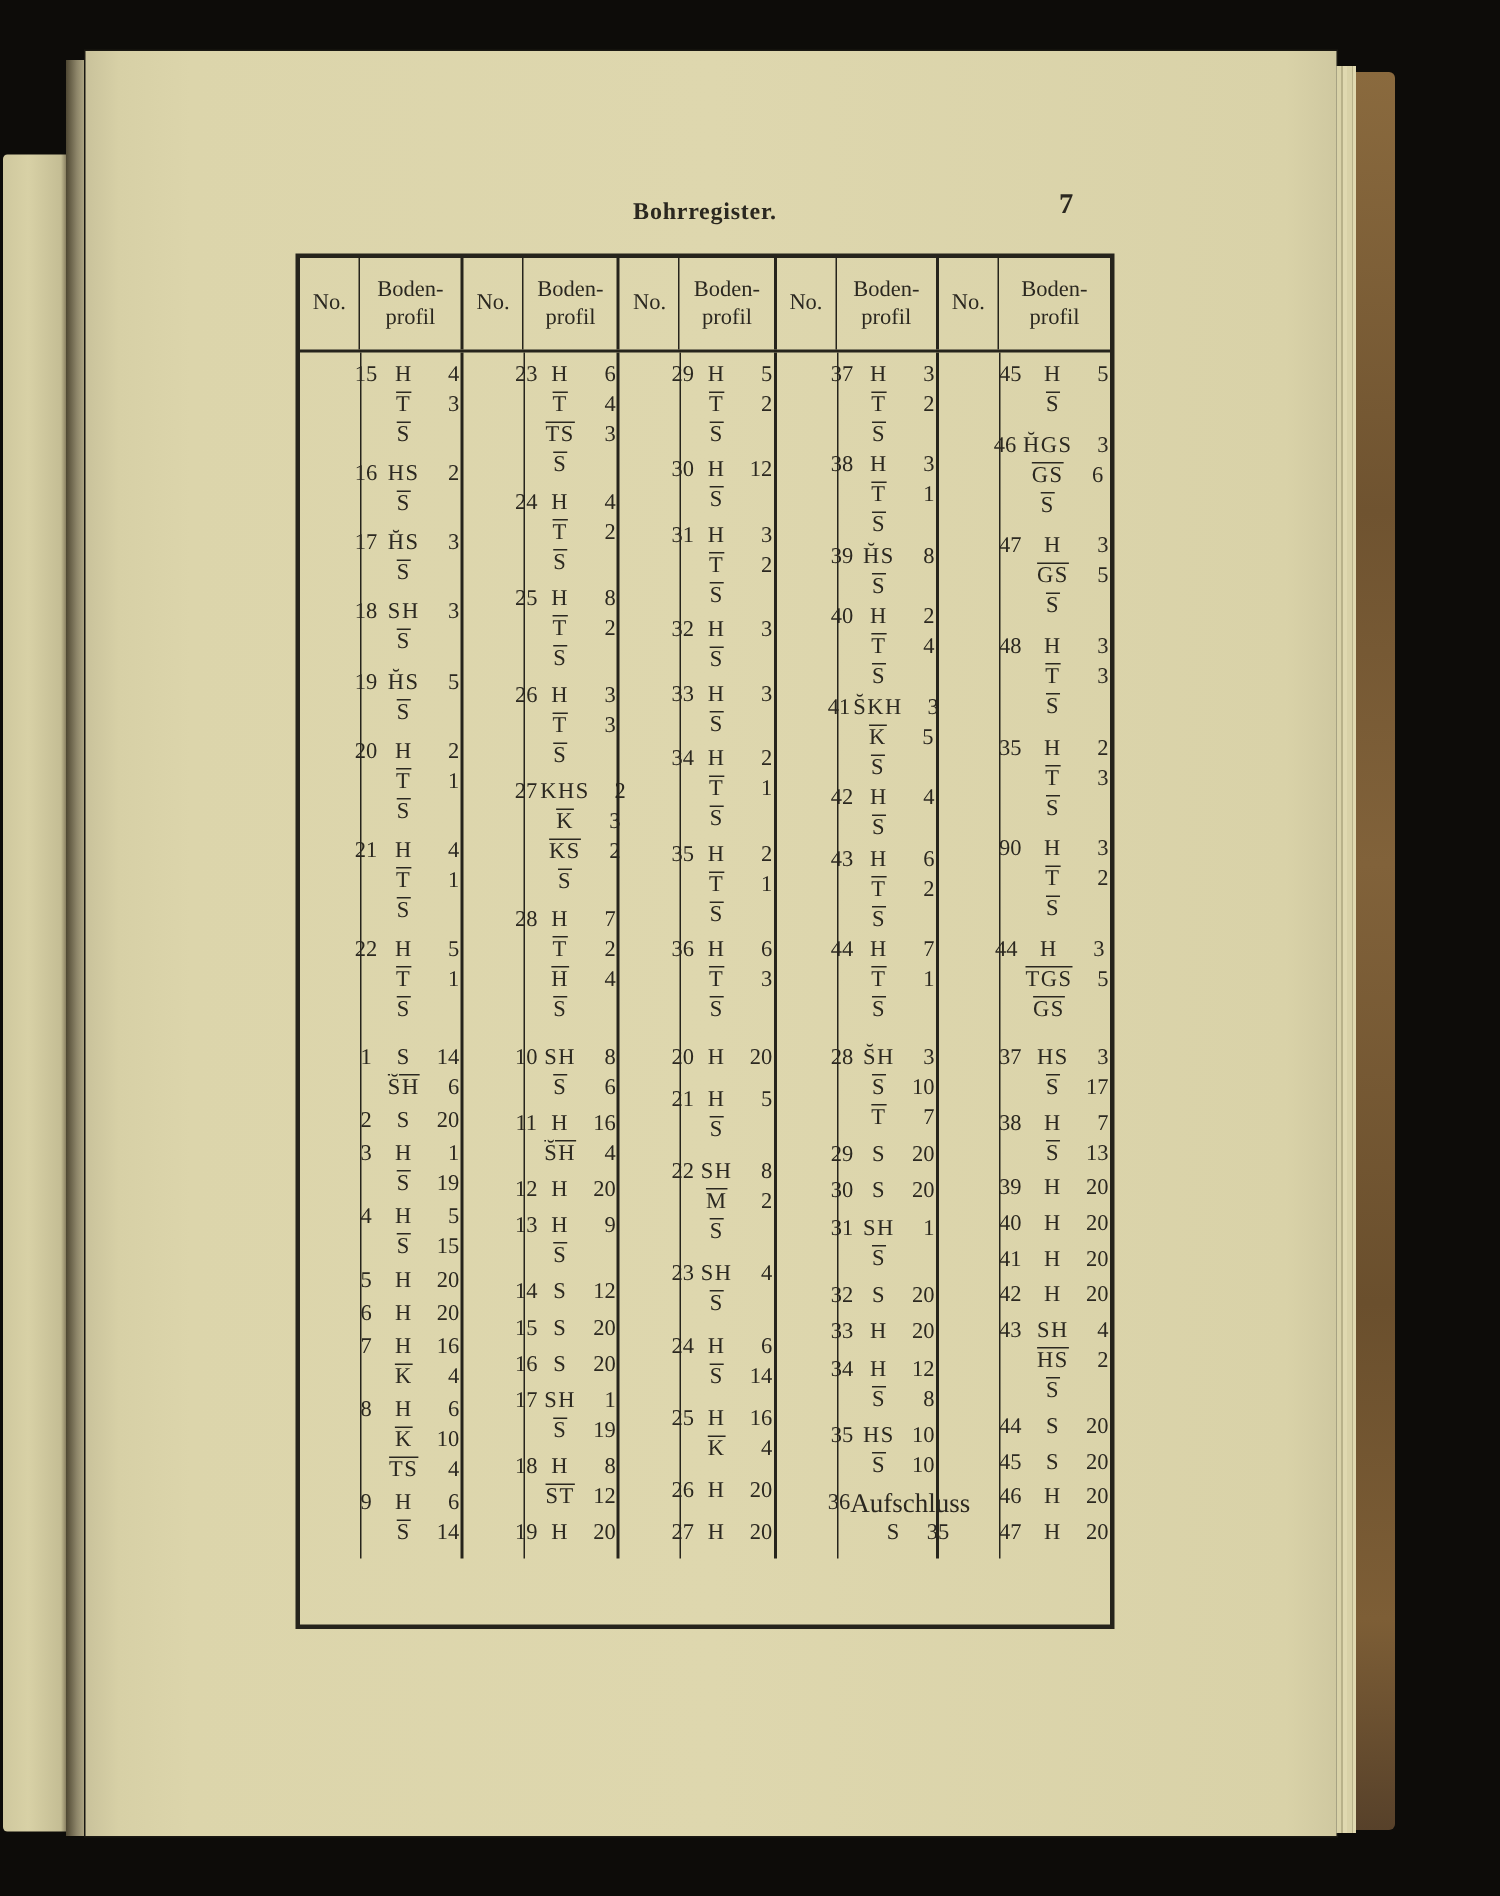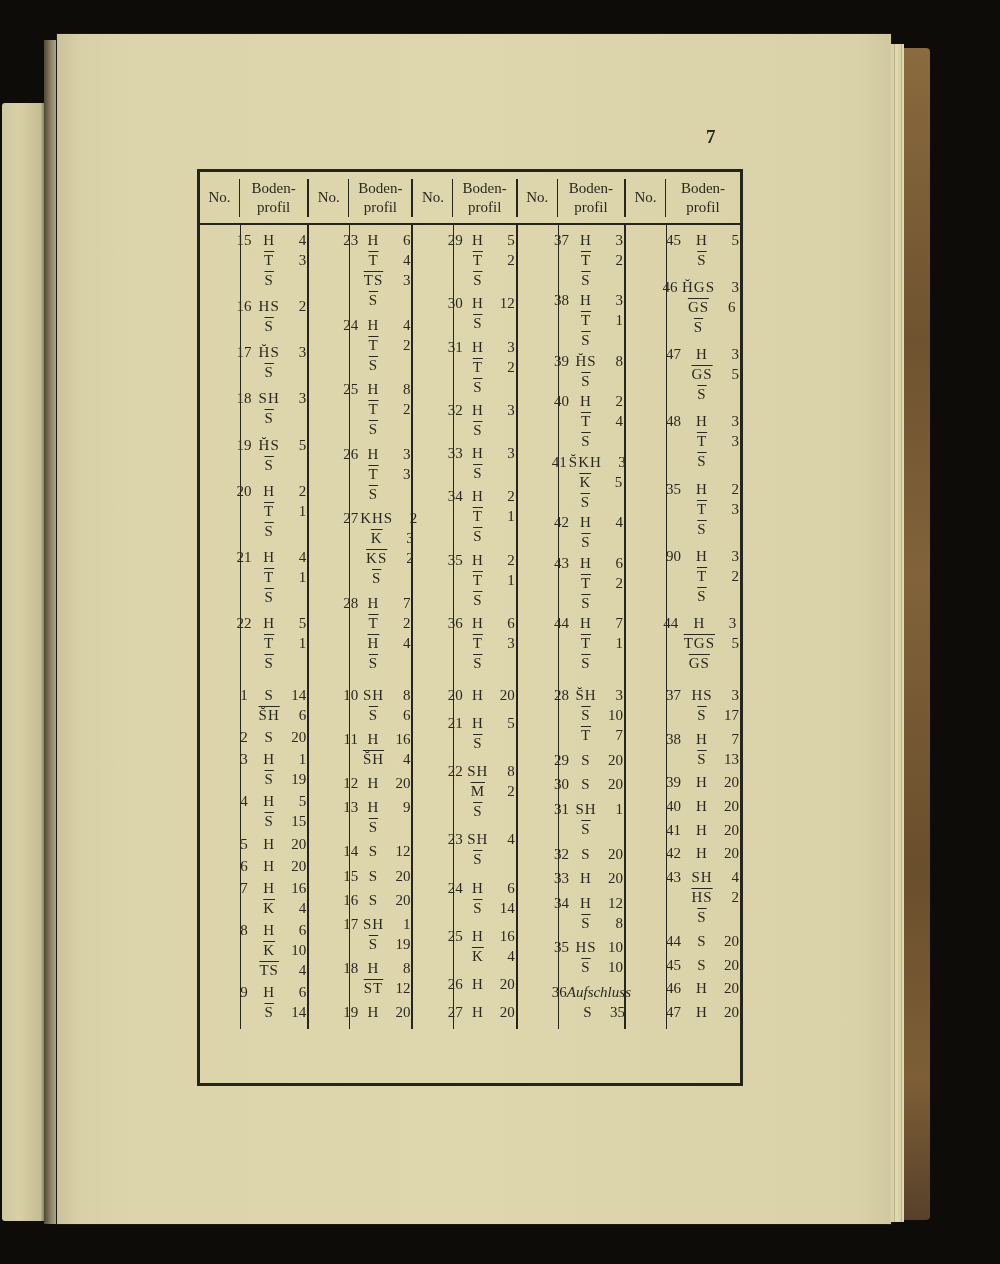--- a/index.html
+++ b/index.html
@@ -24,21 +24,21 @@
   .binding{position:absolute;left:904px;top:48px;width:26px;height:1172px;border-radius:0 4px 4px 0;
     background:linear-gradient(to bottom,#8a6a3e,#6f5330 25%,#81623a 45%,#6a4f2d 70%,#7d5e36 88%,#57412a);}
 
   .running-head{position:absolute;left:140px;top:99px;width:546px;text-align:center;
     font-weight:bold;font-size:16px;letter-spacing:.5px;}
   .page-num{position:absolute;left:649px;top:92px;font-size:19px;font-weight:bold;}
 
   .table{position:absolute;left:140px;top:135px;width:546px;height:917px;
     border:3px solid var(--line);}
 
-  .hrow{display:flex;height:53px;border-bottom:2px solid var(--line);align-items:center;}
+  .hrow{display:flex;height:63px;border-bottom:2px solid var(--line);}
   .pair-h{display:flex;align-items:stretch;}
   .pair-h + .pair-h{border-left:2px solid var(--line);}
   .no-h{width:40px;display:flex;align-items:center;justify-content:center;
     border-right:1px solid var(--line);font-size:15px;}
   .prof-h{flex:1;display:flex;flex-direction:column;align-items:center;justify-content:center;
     font-size:15px;line-height:19px;}
 
   .body{display:flex;}
   .body.upper{height:455px;}
   .body.lower{height:349px;}
@@ -47,38 +47,39 @@
   .vline{position:absolute;left:40px;top:0;bottom:0;width:1px;background:var(--line);}
   .entries{position:absolute;left:0;right:0;top:0;bottom:0;
     display:flex;flex-direction:column;justify-content:space-between;padding:5px 0 7px;margin-left:34px;}
   .entry{display:flex;}
   .no{width:40px;text-align:center;font-size:15px;line-height:20px;}
   .prof{flex:1;display:flex;flex-direction:column;padding-right:1px;}
   .pline{display:flex;justify-content:center;font-size:15px;line-height:20px;white-space:nowrap;}
   .plabel{min-width:30px;text-align:center;letter-spacing:1px;padding:0 2px;}
   .pval{width:22px;text-align:right;}
   .ol{text-decoration:overline;text-decoration-thickness:1px;}
-  .pline.wide .plabel{min-width:0;letter-spacing:0;font-size:15px;padding:0;font-style:italic;}
+  .pline.wide .plabel{min-width:0;letter-spacing:0;font-size:18px;padding:0;}
   .pline.wide .pval{width:0;}
 
   .band{height:50px;border-top:2px solid var(--line);border-bottom:2px solid var(--line);
     display:flex;align-items:center;justify-content:center;}
   .band span{font-weight:bold;font-size:20px;word-spacing:6px;letter-spacing:.5px;}
 
   
   .w0{flex:110 0 0;} .w1{flex:105 0 0;} .w2{flex:105 0 0;} .w3{flex:109 0 0;} .w4{flex:117 0 0;}
 </style>
 </head>
 <body>
 
 <div>
   <div class="left-sliver"></div>
   <div class="gutter"></div>
 
   <div class="page">
+    <div class="running-head">Bohrregister.</div>
     <div class="page-num">7</div>
 
     <div class="table">
       <div class="hrow">
         <div class="pair-h w0">
           <div class="no-h">No.</div>
           <div class="prof-h">
             <span>Boden-</span>
             <span>profil</span>
           </div>

